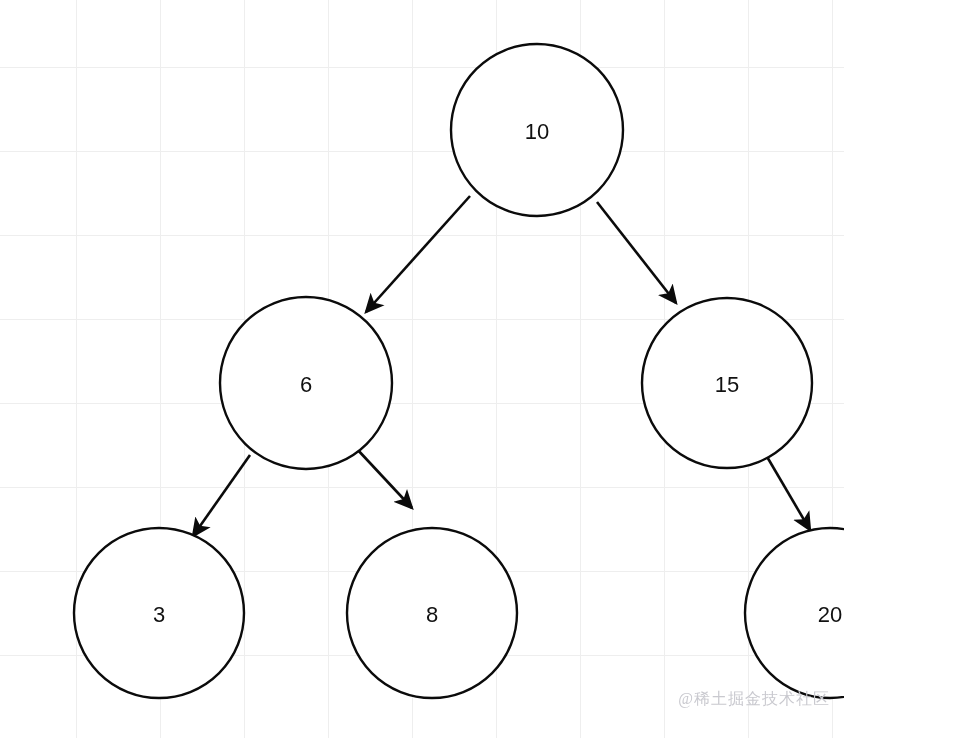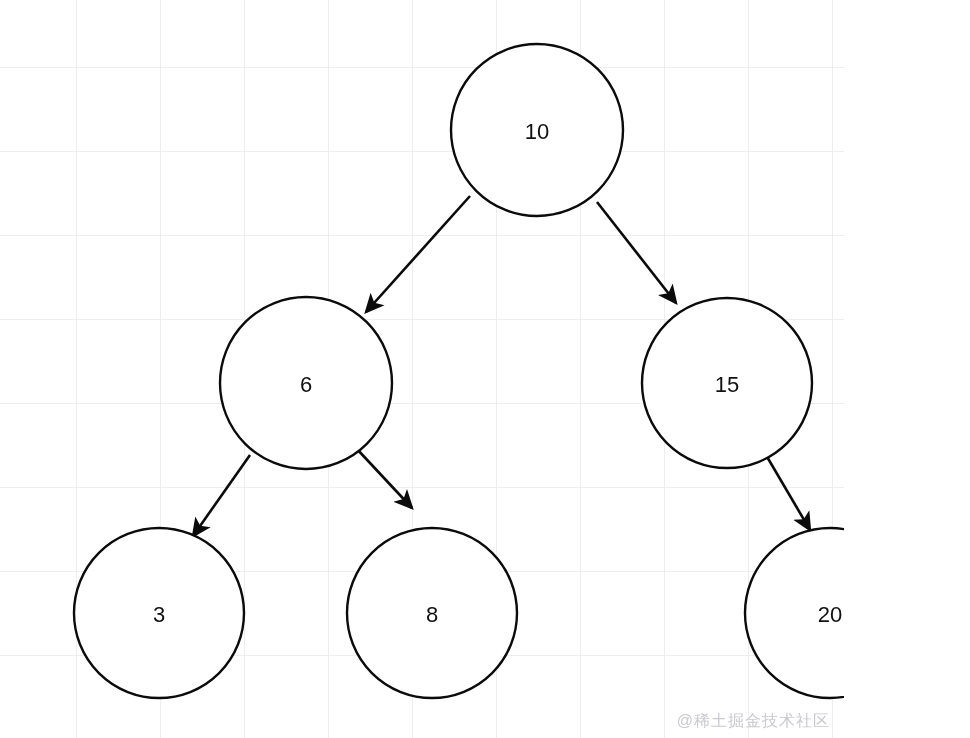--- a/index.html
+++ b/index.html
@@ -48,22 +48,22 @@
     fill: none;
     stroke-linecap: butt;
   }
   .arrow-head {
     fill: #0b0b0b;
     stroke: none;
   }
   .watermark {
     position: absolute;
     right: 14px;
-    bottom: 6px;
-    font-family: Liberation Sans, sans-serif;
+    bottom: 28px;
+    font-family: Liberation Serif, serif;
     font-size: 16px;
     color: #c9c9cf;
     letter-spacing: 1px;
     user-select: none;
     white-space: nowrap;
   }
 </style>
 </head>
 <body>
 

